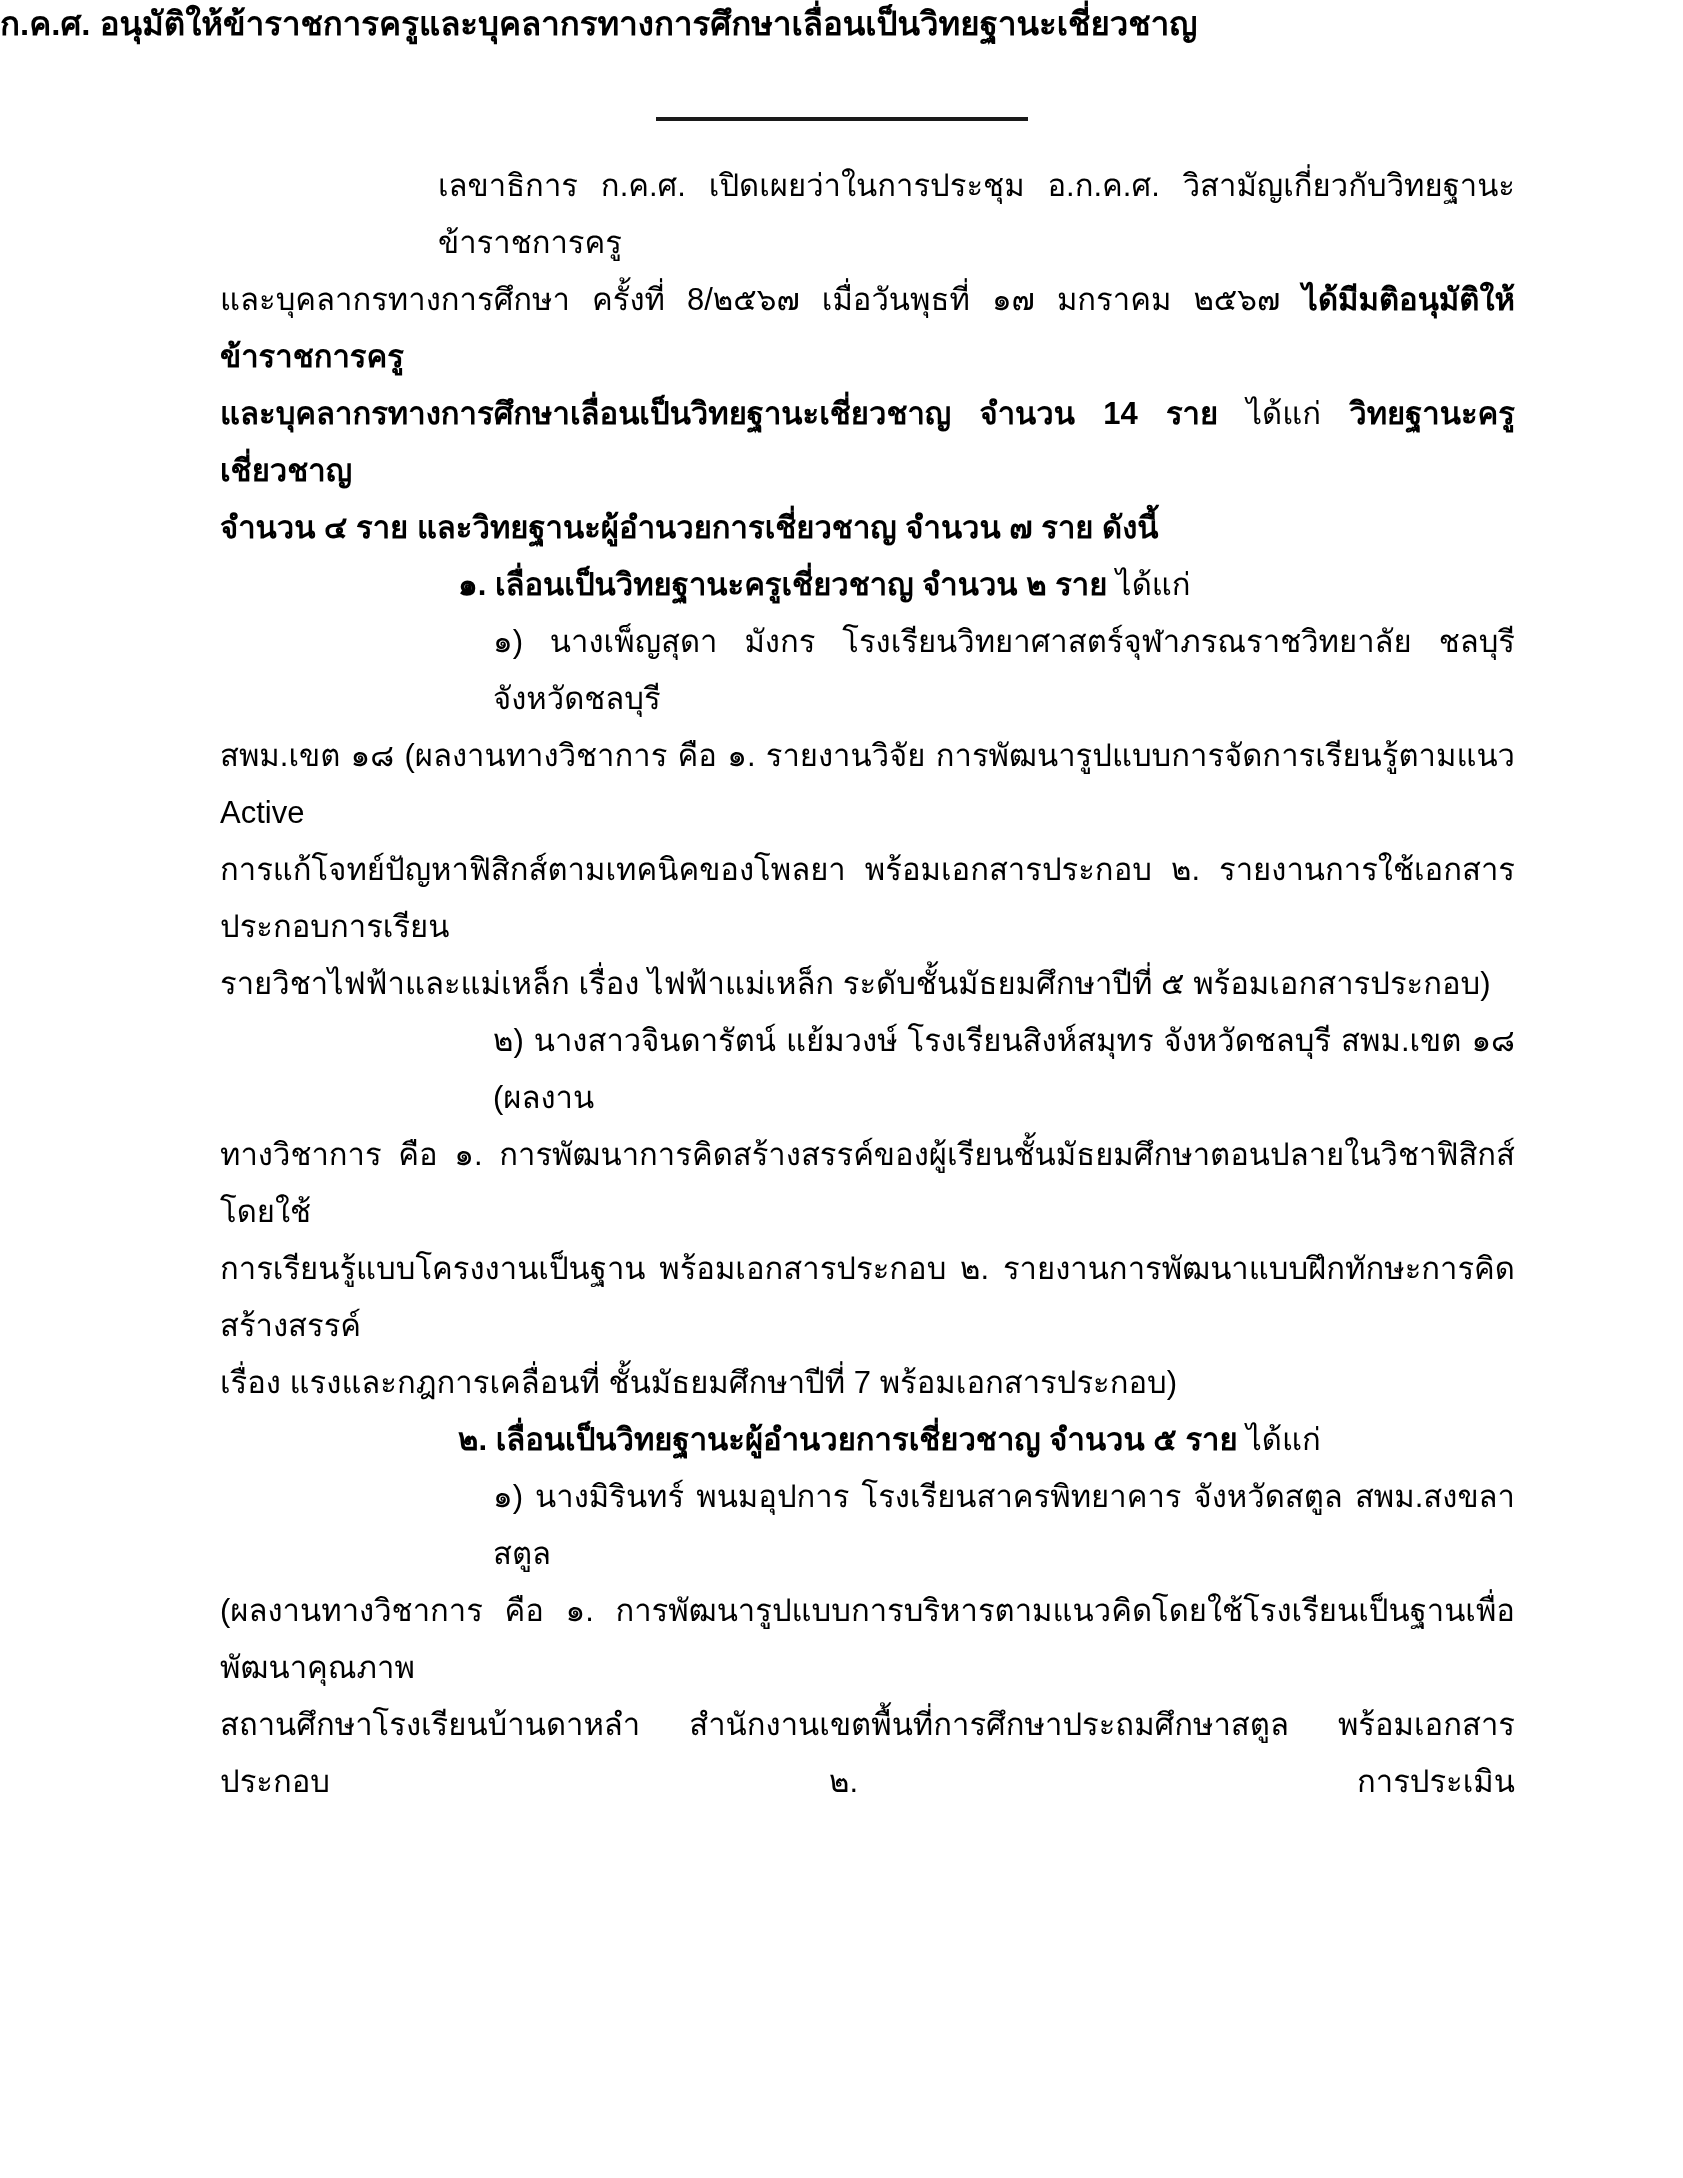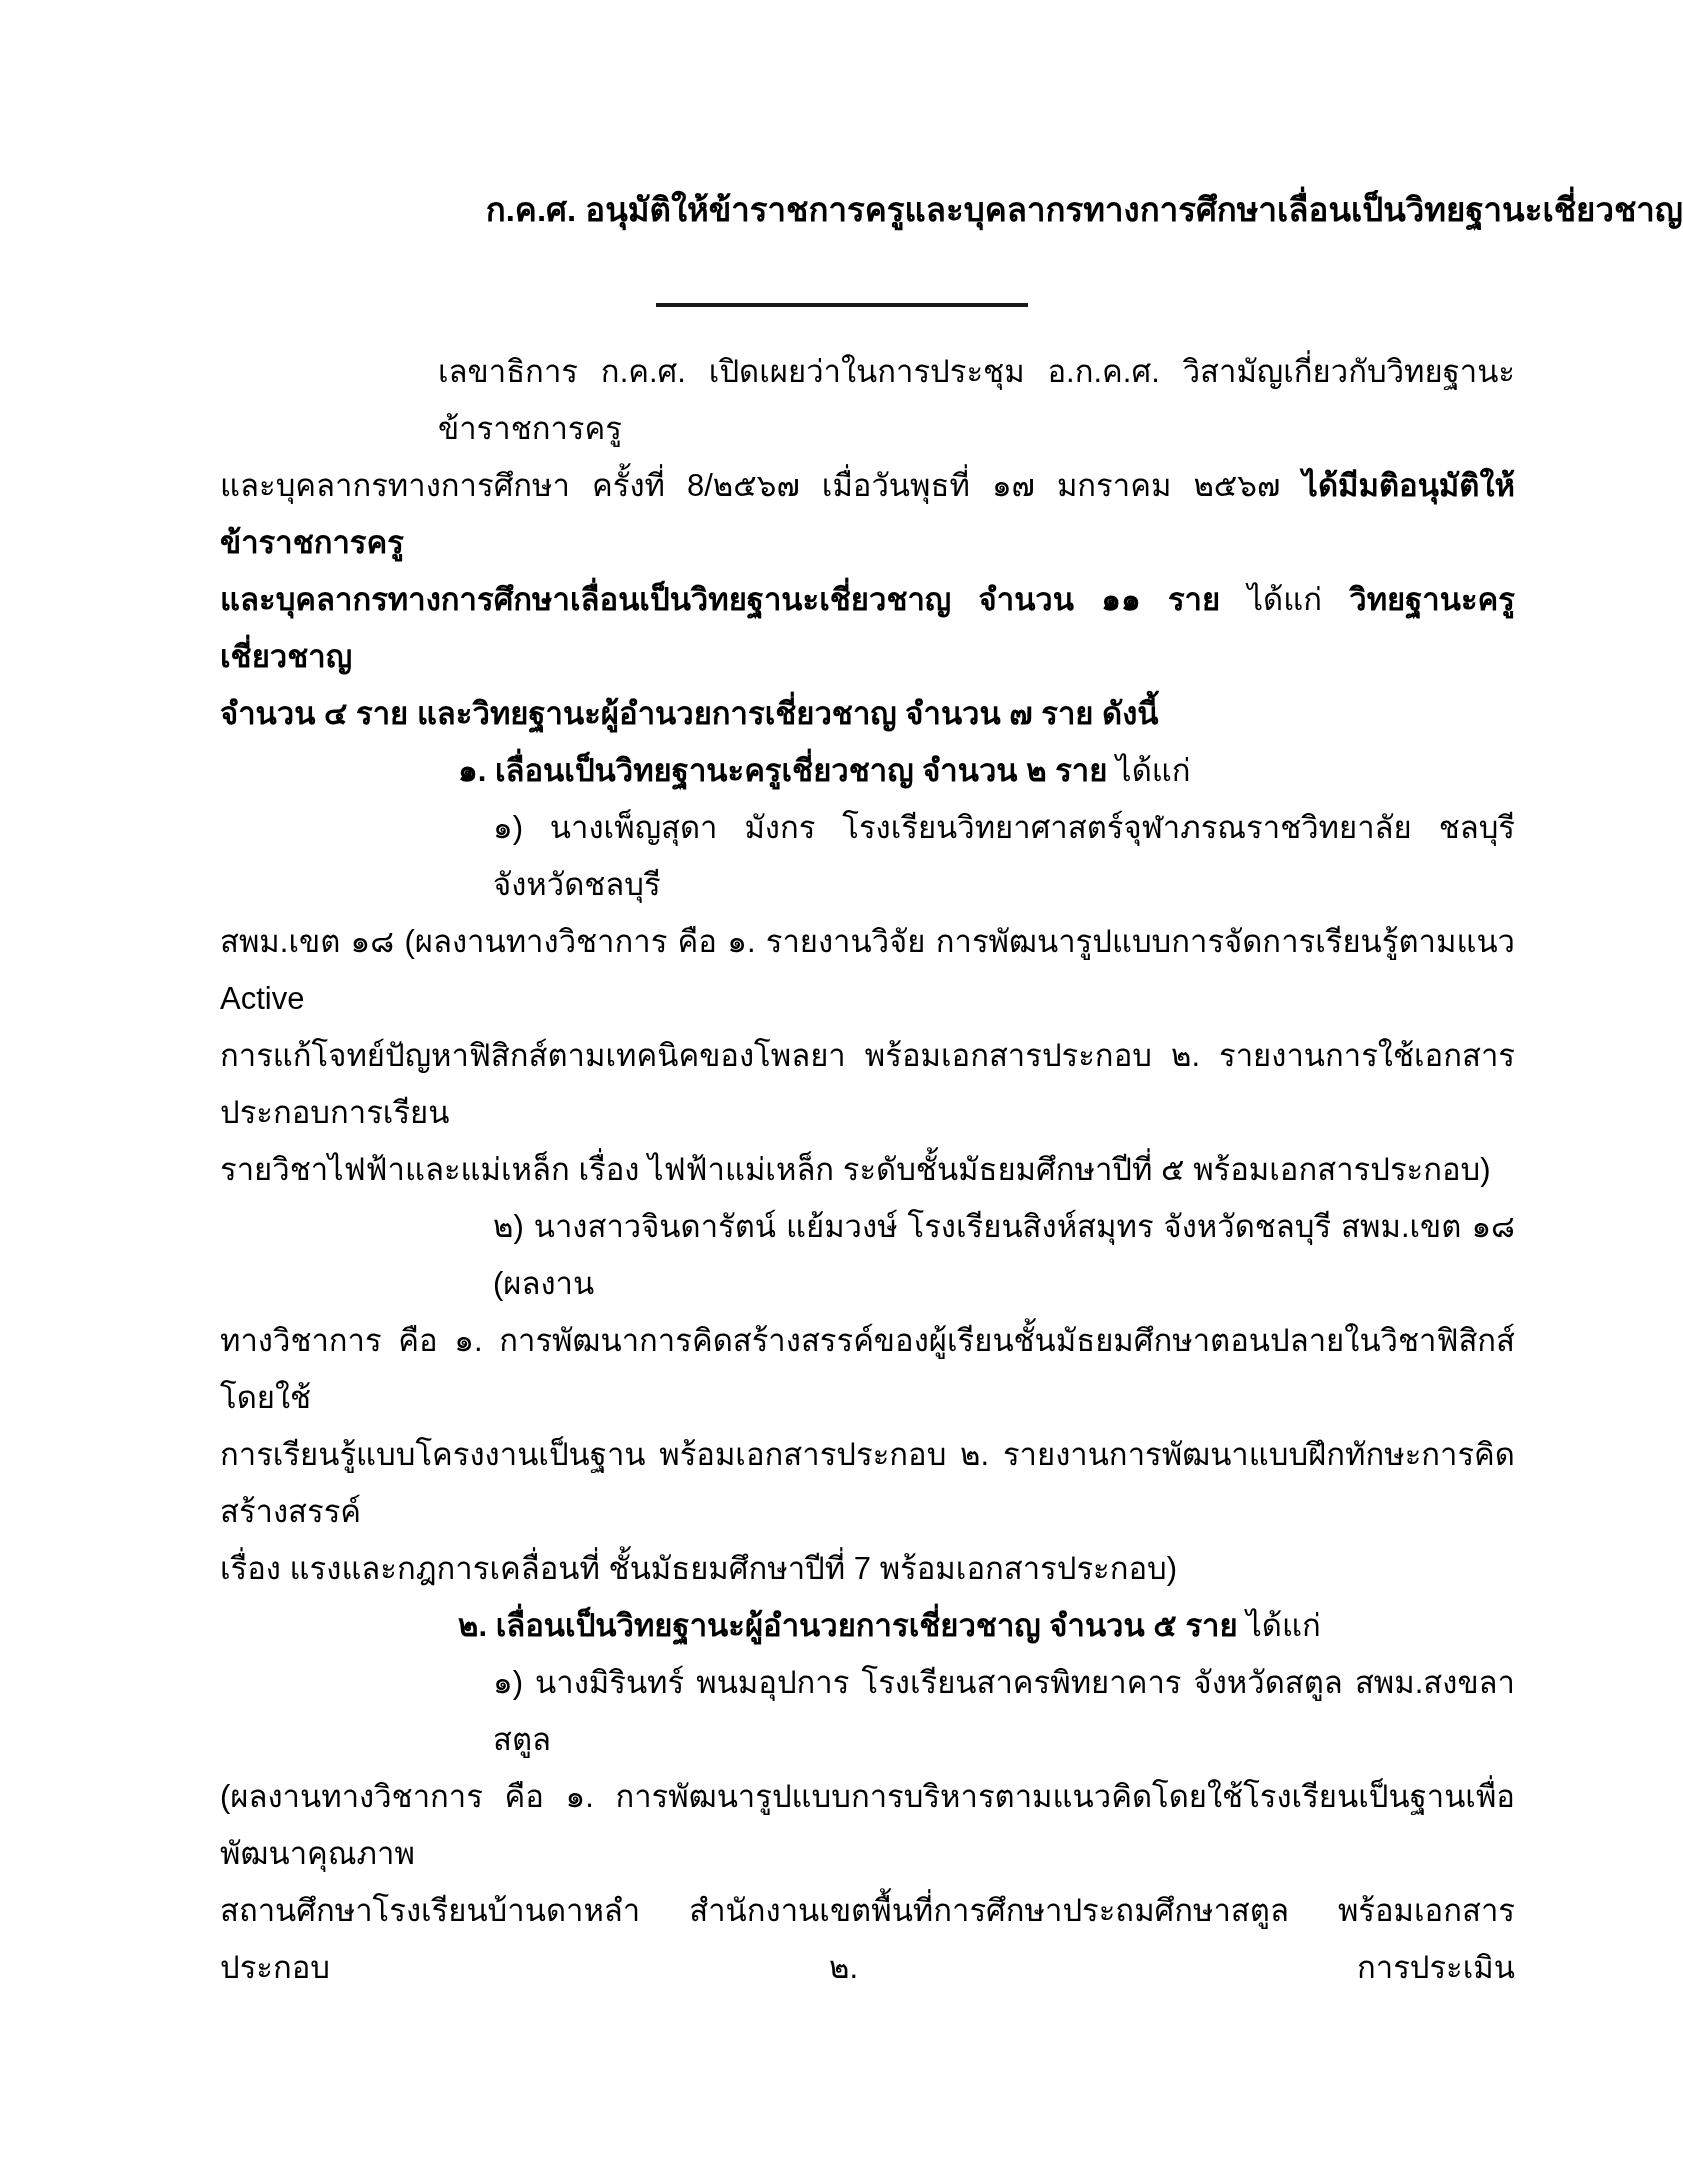--- a/index.html
+++ b/index.html
@@ -8,22 +8,21 @@
     width: 1683px;
     height: 2178px;
     margin: 0 auto;
     background: #ffffff;
     color: #000000;
     font-family: "Liberation Sans", "DejaVu Sans", sans-serif;
     overflow: hidden;
   }
   .doc-title {
     margin: 0;
-    padding-top: 186px;
-    text-align: right;
+    text-align: left;
     font-size: 33px;
     line-height: 48px;
     font-weight: bold;
   }
   .title-divider {
     width: 372px;
     height: 4px;
     background: #1a1a1a;
     margin: 69px auto 0 auto;
   }
@@ -61,21 +60,21 @@
 
   <div class="content">
 
     <div class="line ind-p">
       <span>เลขาธิการ ก.ค.ศ. เปิดเผยว่าในการประชุม อ.ก.ค.ศ. วิสามัญเกี่ยวกับวิทยฐานะข้าราชการครู</span>
     </div>
     <div class="line">
       <span>และบุคลากรทางการศึกษา ครั้งที่ 8/๒๕๖๗ เมื่อวันพุธที่ ๑๗ มกราคม ๒๕๖๗ </span><span class="b">ได้มีมติอนุมัติให้ข้าราชการครู</span>
     </div>
     <div class="line">
-      <span class="b">และบุคลากรทางการศึกษาเลื่อนเป็นวิทยฐานะเชี่ยวชาญ จำนวน ๑๑ ราย </span><span>ได้แก่ </span><span class="b">วิทยฐานะครูเชี่ยวชาญ</span>
+      <span class="b">และบุคลากรทางการศึกษาเลื่อนเป็นวิทยฐานะเชี่ยวชาญ จำนวน 14 ราย </span><span>ได้แก่ </span><span class="b">วิทยฐานะครูเชี่ยวชาญ</span>
     </div>
     <div class="line short">
       <span class="b">จำนวน ๔ ราย และวิทยฐานะผู้อำนวยการเชี่ยวชาญ จำนวน ๗ ราย ดังนี้</span>
     </div>
 
 
     <div class="line short ind-s">
       <span class="b">๑. เลื่อนเป็นวิทยฐานะครูเชี่ยวชาญ จำนวน ๒ ราย </span><span>ได้แก่</span>
     </div>
 

